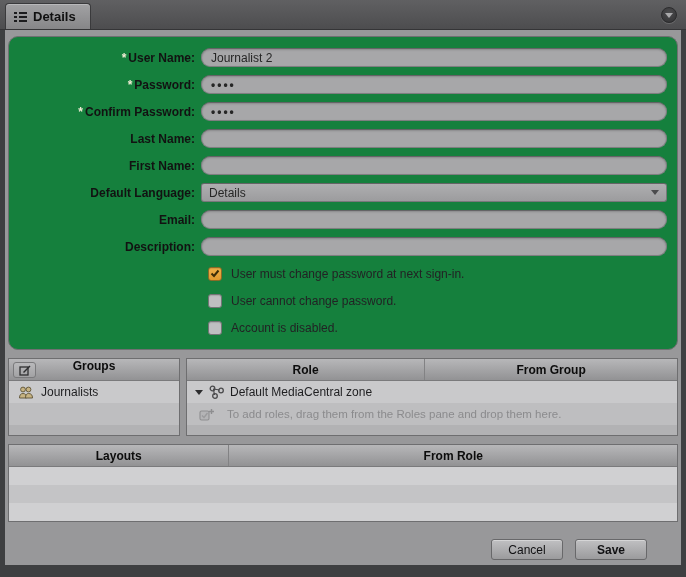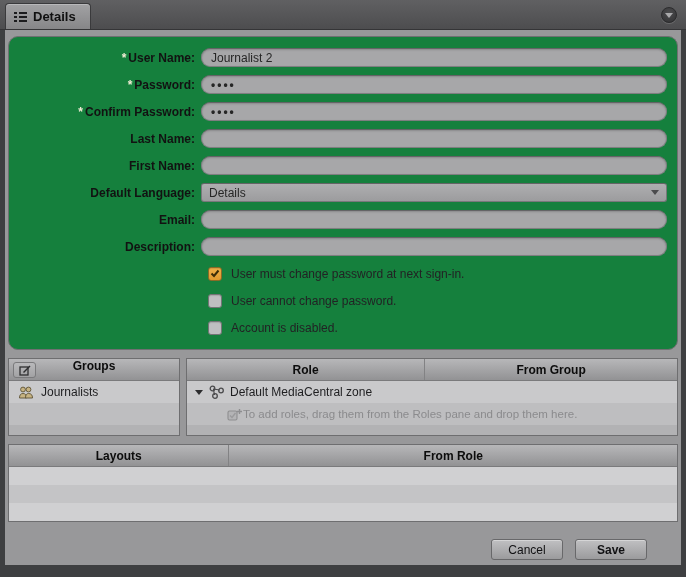--- a/index.html
+++ b/index.html
@@ -173,22 +173,22 @@
     display: flex; align-items: center; gap: 6px;
     padding-left: 8px; color: #1e1e20;
   }
   .caret-down {
     width: 0; height: 0;
     border-left: 4px solid transparent; border-right: 4px solid transparent;
     border-top: 5px solid #2c2c2e;
   }
   .hint-row {
     height: 22px; flex: 0 0 22px;
-    display: flex; align-items: center; gap: 0;
-    padding-left: 40px;
+    display: flex; align-items: center; gap: 12px;
+    padding-left: 12px;
     color: #8b8b8d; font-size: 11.5px;
   }
   
   .layouts-table {
     margin-top: 8px;
     border: 1px solid #6e6e70;
     display: flex; flex-direction: column;
   }
   .layouts-header {
     height: 22px;

